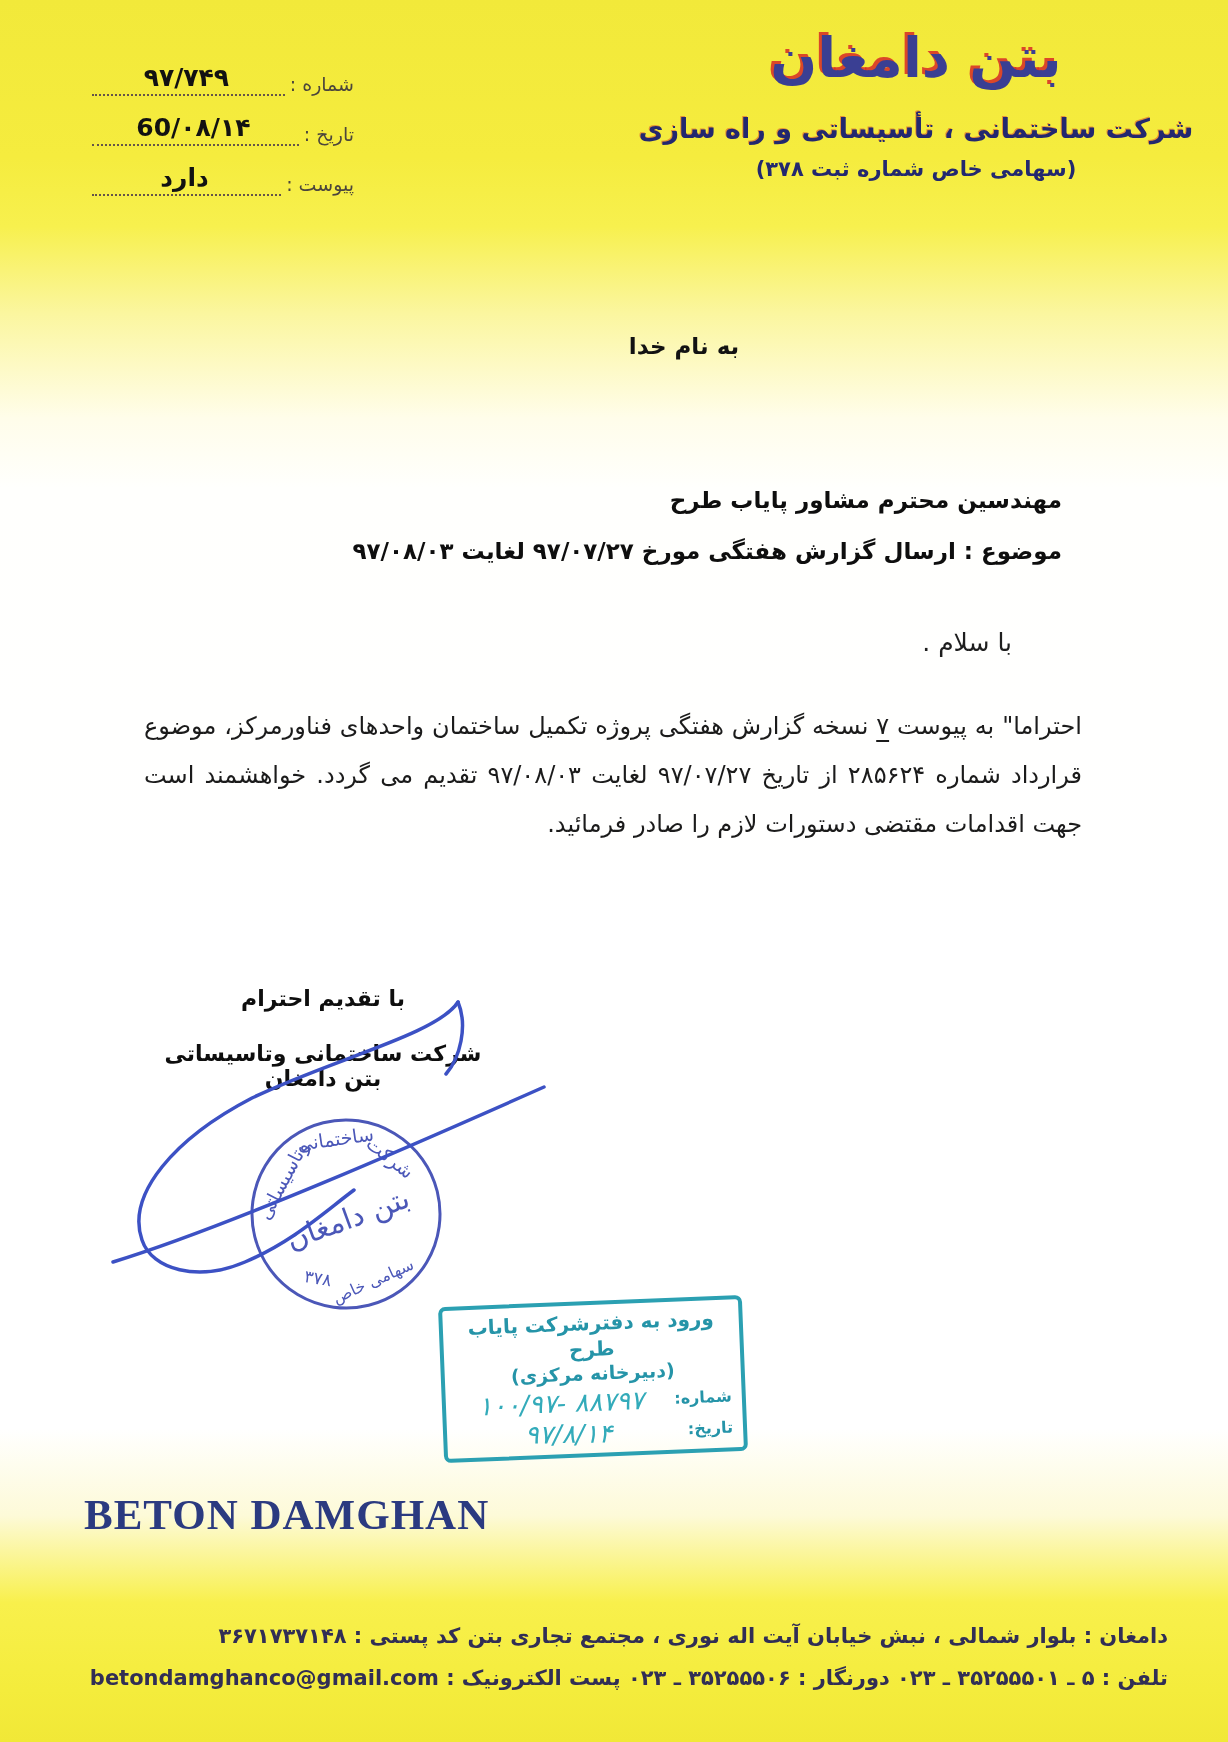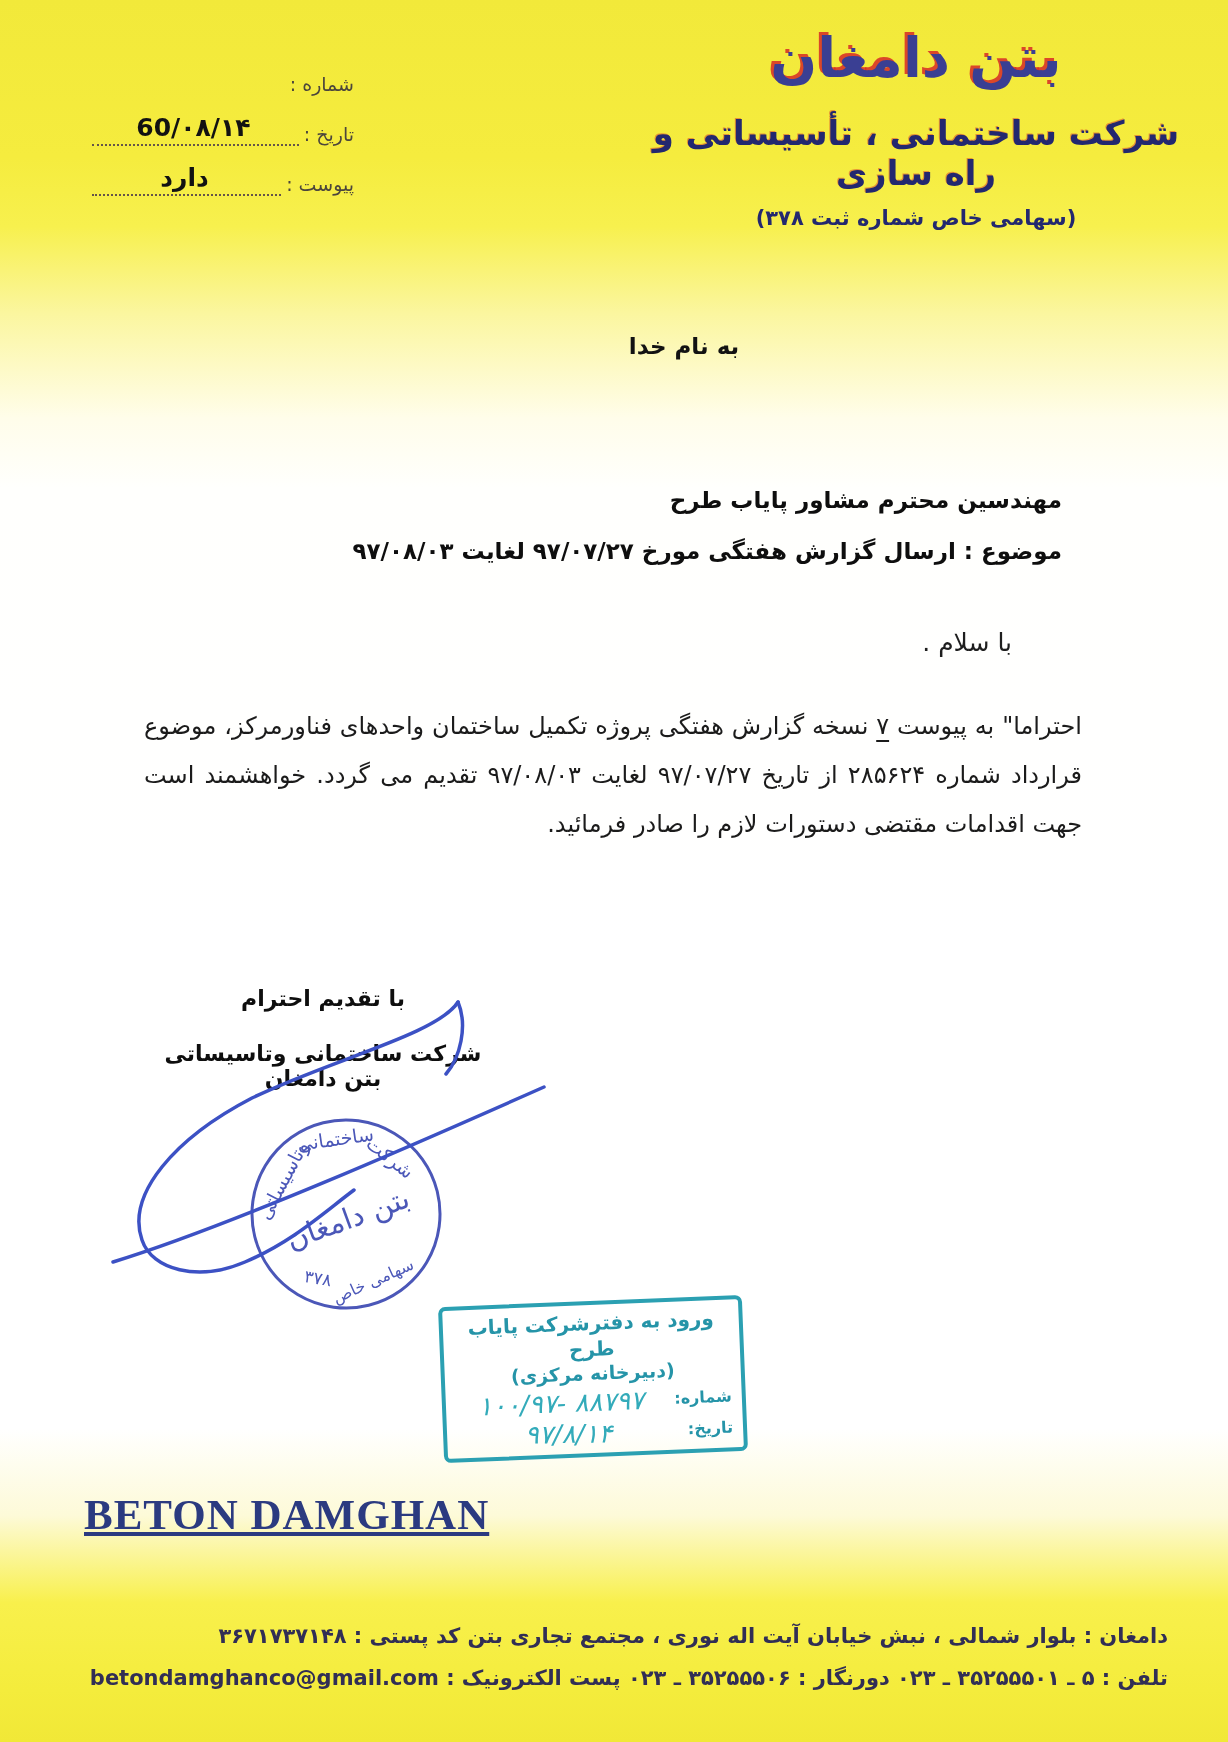--- a/index.html
+++ b/index.html
@@ -26,21 +26,21 @@
     font-weight:bold;font-size:25px;color:#121212;white-space:nowrap;direction:ltr;
   }
 
   
   .brand{position:absolute;top:28px;left:636px;width:560px;text-align:center;direction:rtl;}
   .brand-name{
     font-size:55px;font-weight:bold;color:#3a3f93;line-height:1.1;
     text-shadow:-3px -3px 0 rgba(214,42,38,.85);
   }
   .brand-sub{
-    margin-top:24px;font-size:34px;font-weight:bold;color:#23286f;
+    margin-top:24px;font-size:27px;font-weight:bold;color:#23286f;
     text-shadow:-1px -1px 0 rgba(210,40,40,.45);
   }
   .brand-reg{margin-top:13px;font-size:21px;font-weight:bold;color:#23286f;}
 
   
   .bismillah{position:absolute;top:333px;left:584px;width:200px;text-align:center;
     font-weight:bold;font-size:23px;color:#121212;}
   .addressee{position:absolute;top:487px;right:166px;direction:rtl;text-align:right;color:#0e0e0e;}
   .addressee-to{font-size:23px;font-weight:bold;}
   .addressee-subject{margin-top:25px;font-size:23px;font-weight:bold;}
@@ -71,35 +71,38 @@
   .entry-hand{
     direction:ltr;unicode-bidi:isolate;font-size:26px;color:#33abba;
     font-style:italic;white-space:nowrap;flex:1;text-align:center;
   }
   .entry-hand.date{letter-spacing:5px;transform:rotate(1.5deg);}
 
   
   .latin-name{
     position:absolute;left:84px;top:1490px;
     font-family:"Liberation Serif","DejaVu Serif",serif;
-    font-weight:bold;font-size:43px;color:#2b3a80;letter-spacing:1px;text-decoration:underline;
+    font-weight:bold;font-size:43px;color:#2b3a80;letter-spacing:1px;
   }
   .footer{position:absolute;right:60px;top:1580px;width:1112px;direction:rtl;
     text-align:right;color:#312e55;font-weight:bold;}
   .footer-line1{font-size:21px;margin-top:44px;}
   .footer-line2{margin-top:18px;font-size:21px;}
 </style>
 </head>
 <body>
 
 <div class="page">
 
   <div class="fields">
     <div class="field-row">
       <span class="field-label">شماره :</span>
+      <span class="field-line">
+        <span class="field-value">۹۷/۷۴۹</span>
+      </span>
     </div>
     <div class="field-row">
       <span class="field-label">تاریخ :</span>
       <span class="field-line">
         <span class="field-value">60/۰۸/۱۴</span>
       </span>
     </div>
     <div class="field-row">
       <span class="field-label">پیوست :</span>
       <span class="field-line">

